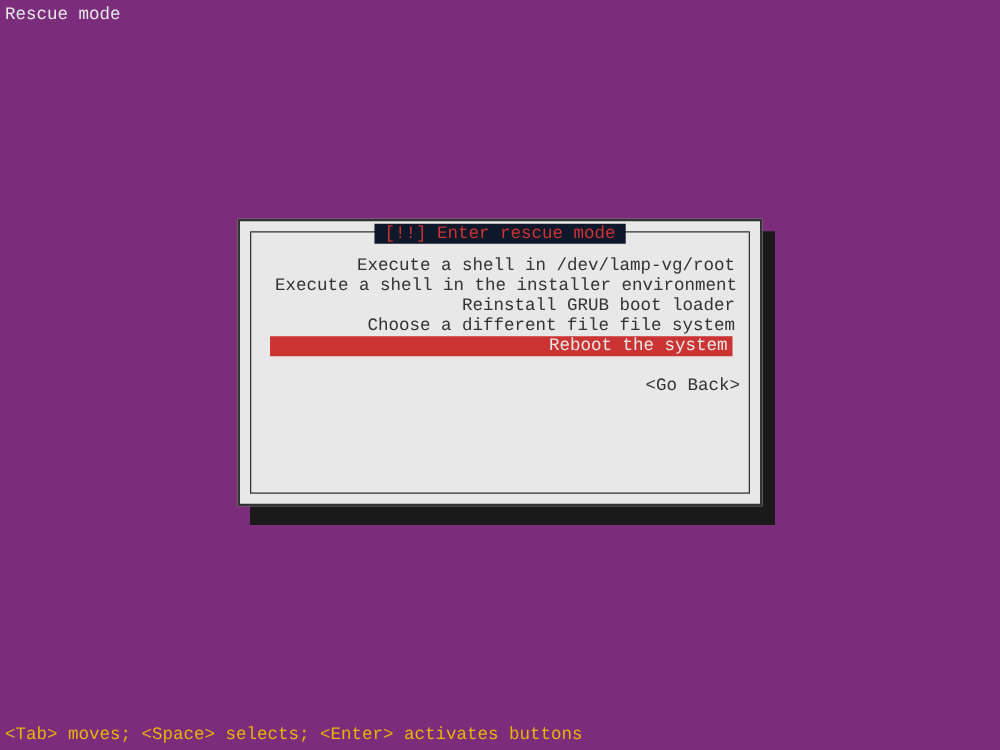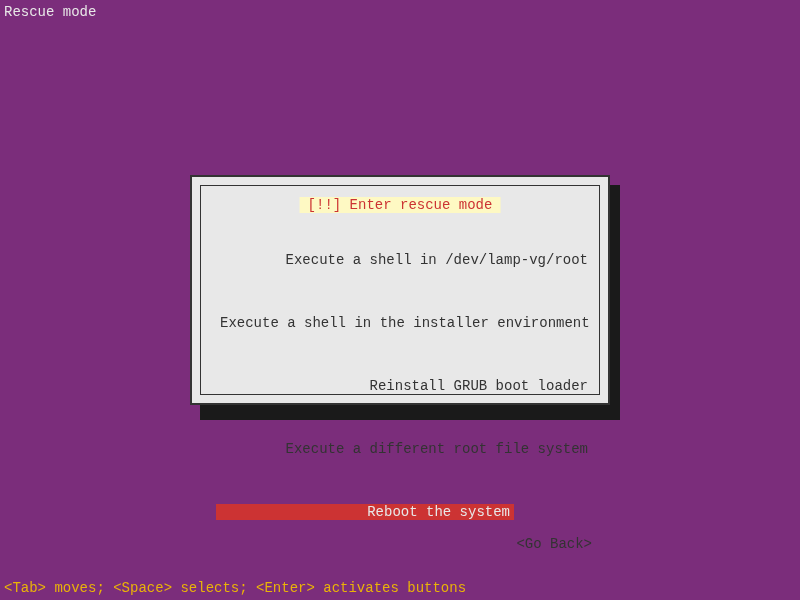--- a/index.html
+++ b/index.html
@@ -53,50 +53,48 @@
       top: 8px;
       right: 8px;
       bottom: 8px;
       border: 1px solid #333333;
     }
     .dialog-title {
       position: absolute;
       top: 2px;
       left: 50%;
       transform: translateX(-50%);
-      background-color: #fef9c3;
+      background-color: #0f172a;
       padding: 0 8px;
       color: #cc3333;
       white-space: nowrap;
       z-index: 2;
-      margin-top: 18px;
     }
     .dialog-content {
       position: absolute;
       left: 16px;
       top: 28px;
       right: 16px;
       color: #333333;
     }
     .section-title {
       margin-bottom: 16px;
     }
     .menu-items {
       margin-left: 8px;
     }
     .menu-item {
       padding: 0 4px;
       cursor: pointer;
       white-space: nowrap;
-      margin-top: 47px;
     }
     .menu-item.selected {
       background-color: #cc3333;
       color: #e8e8e8;
-      width: 298px;
+      width: 370px;
     }
     .go-back {
       margin-top: 16px;
       margin-left: 36px;
       cursor: pointer;
     }
   </style>
 </head>
 <body>
 
@@ -105,20 +103,20 @@
 <div class="dialog-shadow"></div>
 
 <div class="dialog">
   <div class="dialog-inner-border"></div>
   <div class="dialog-title">[!!] Enter rescue mode</div>
   <div class="dialog-content">
     <div class="menu-items">
       <div class="menu-item">Execute a shell in /dev/lamp-vg/root</div>
       <div class="menu-item">Execute a shell in the installer environment</div>
       <div class="menu-item">Reinstall GRUB boot loader</div>
-      <div class="menu-item">Execute a different root file system</div>
+      <div class="menu-item">Choose a different file file system</div>
       <div class="menu-item selected">Reboot the system</div>
     </div>
     <div class="go-back">&lt;Go Back&gt;</div>
   </div>
 </div>
 
 <div class="footer">&lt;Tab&gt; moves; &lt;Space&gt; selects; &lt;Enter&gt; activates buttons</div>
 
 </body></html>

